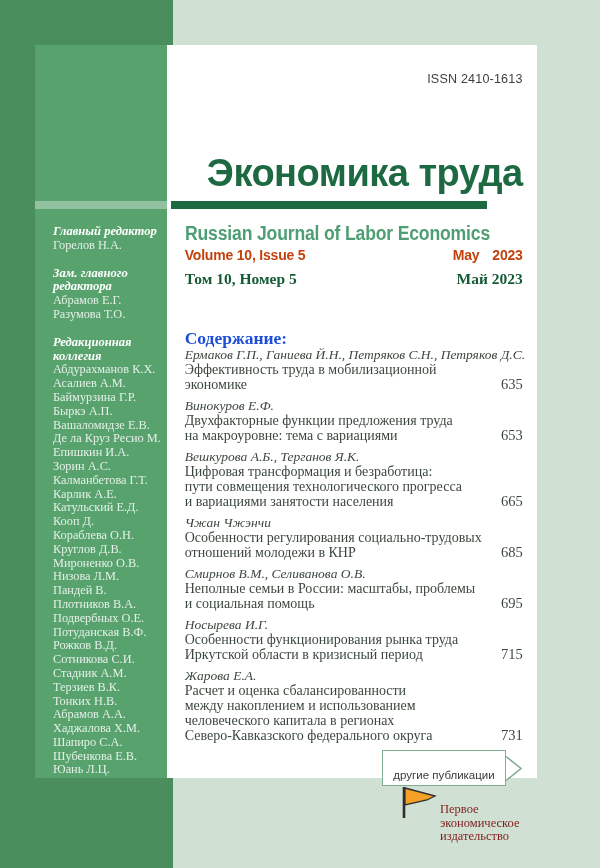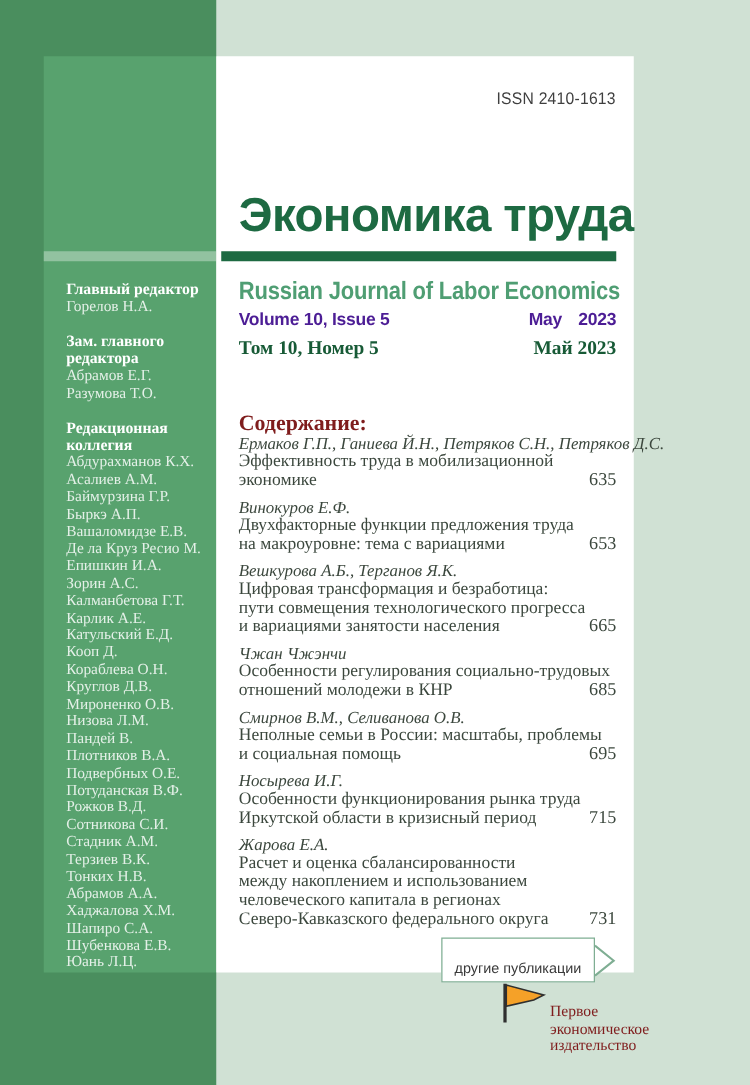--- a/index.html
+++ b/index.html
@@ -29,29 +29,29 @@
     color:#fff;
   }
   .sidebar-stripe{
     position:absolute;left:0;top:156px;
     width:138px;height:8px;
     background:rgba(255,255,255,0.35);
   }
   .sb-section{margin-bottom:14px;}
   .sb-head{
     font-weight:bold;font-size:12.6px;line-height:13.8px;
-    color:#ffffff;white-space:nowrap;
+    color:#ffffff;white-space:nowrap;font-style:italic;
   }
   .sb-member{
     font-size:12.3px;line-height:13.8px;
     color:rgba(255,255,255,0.84);white-space:nowrap;
   }
   
   .main{
-    width:334px;box-sizing:border-box;
+    width:370px;box-sizing:border-box;
     background:#ffffff;
     padding:27px 14px 0 18px;
     position:relative;
   }
   .issn{
     text-align:right;font-family:"Liberation Sans",sans-serif;
     font-size:13.5px;line-height:14px;color:#3f3f3f;
   }
   .issn span{
     display:inline-block;transform:scaleX(0.93);
@@ -76,30 +76,30 @@
   .title-en span{
     display:inline-block;transform:scaleX(0.88);
     transform-origin:left center;
     font-family:"Liberation Sans",sans-serif;
     font-weight:bold;font-size:20px;letter-spacing:-0.2px;
     color:#4f9e73;white-space:nowrap;
   }
   .vol-row{
     margin-top:3px;display:flex;justify-content:space-between;align-items:baseline;
     font-family:"Liberation Sans",sans-serif;font-weight:bold;
-    font-size:14px;line-height:13px;color:#4c1d95;letter-spacing:-0.2px;
+    font-size:14px;line-height:13px;color:#c2410c;letter-spacing:-0.2px;
   }
   .date-en{display:flex;gap:13px;}
   .vol-row-ru{
     margin-top:9px;display:flex;justify-content:space-between;align-items:baseline;
     font-weight:bold;font-size:15.5px;line-height:16px;color:#175a36;text-align:right;
   }
   .toc-heading{
     margin-top:42px;
-    font-weight:bold;font-size:17.5px;line-height:18px;color:#7f1d1d;
+    font-weight:bold;font-size:17.5px;line-height:18px;color:#1d4ed8;
   }
   .toc{margin-top:0;}
   .toc-entry{
     position:relative;margin-bottom:6px;
     font-size:14px;line-height:15px;color:#3b473d;
   }
   .toc-authors{
     font-style:italic;font-size:13.5px;white-space:nowrap;
   }
   .toc-line{white-space:nowrap;}

